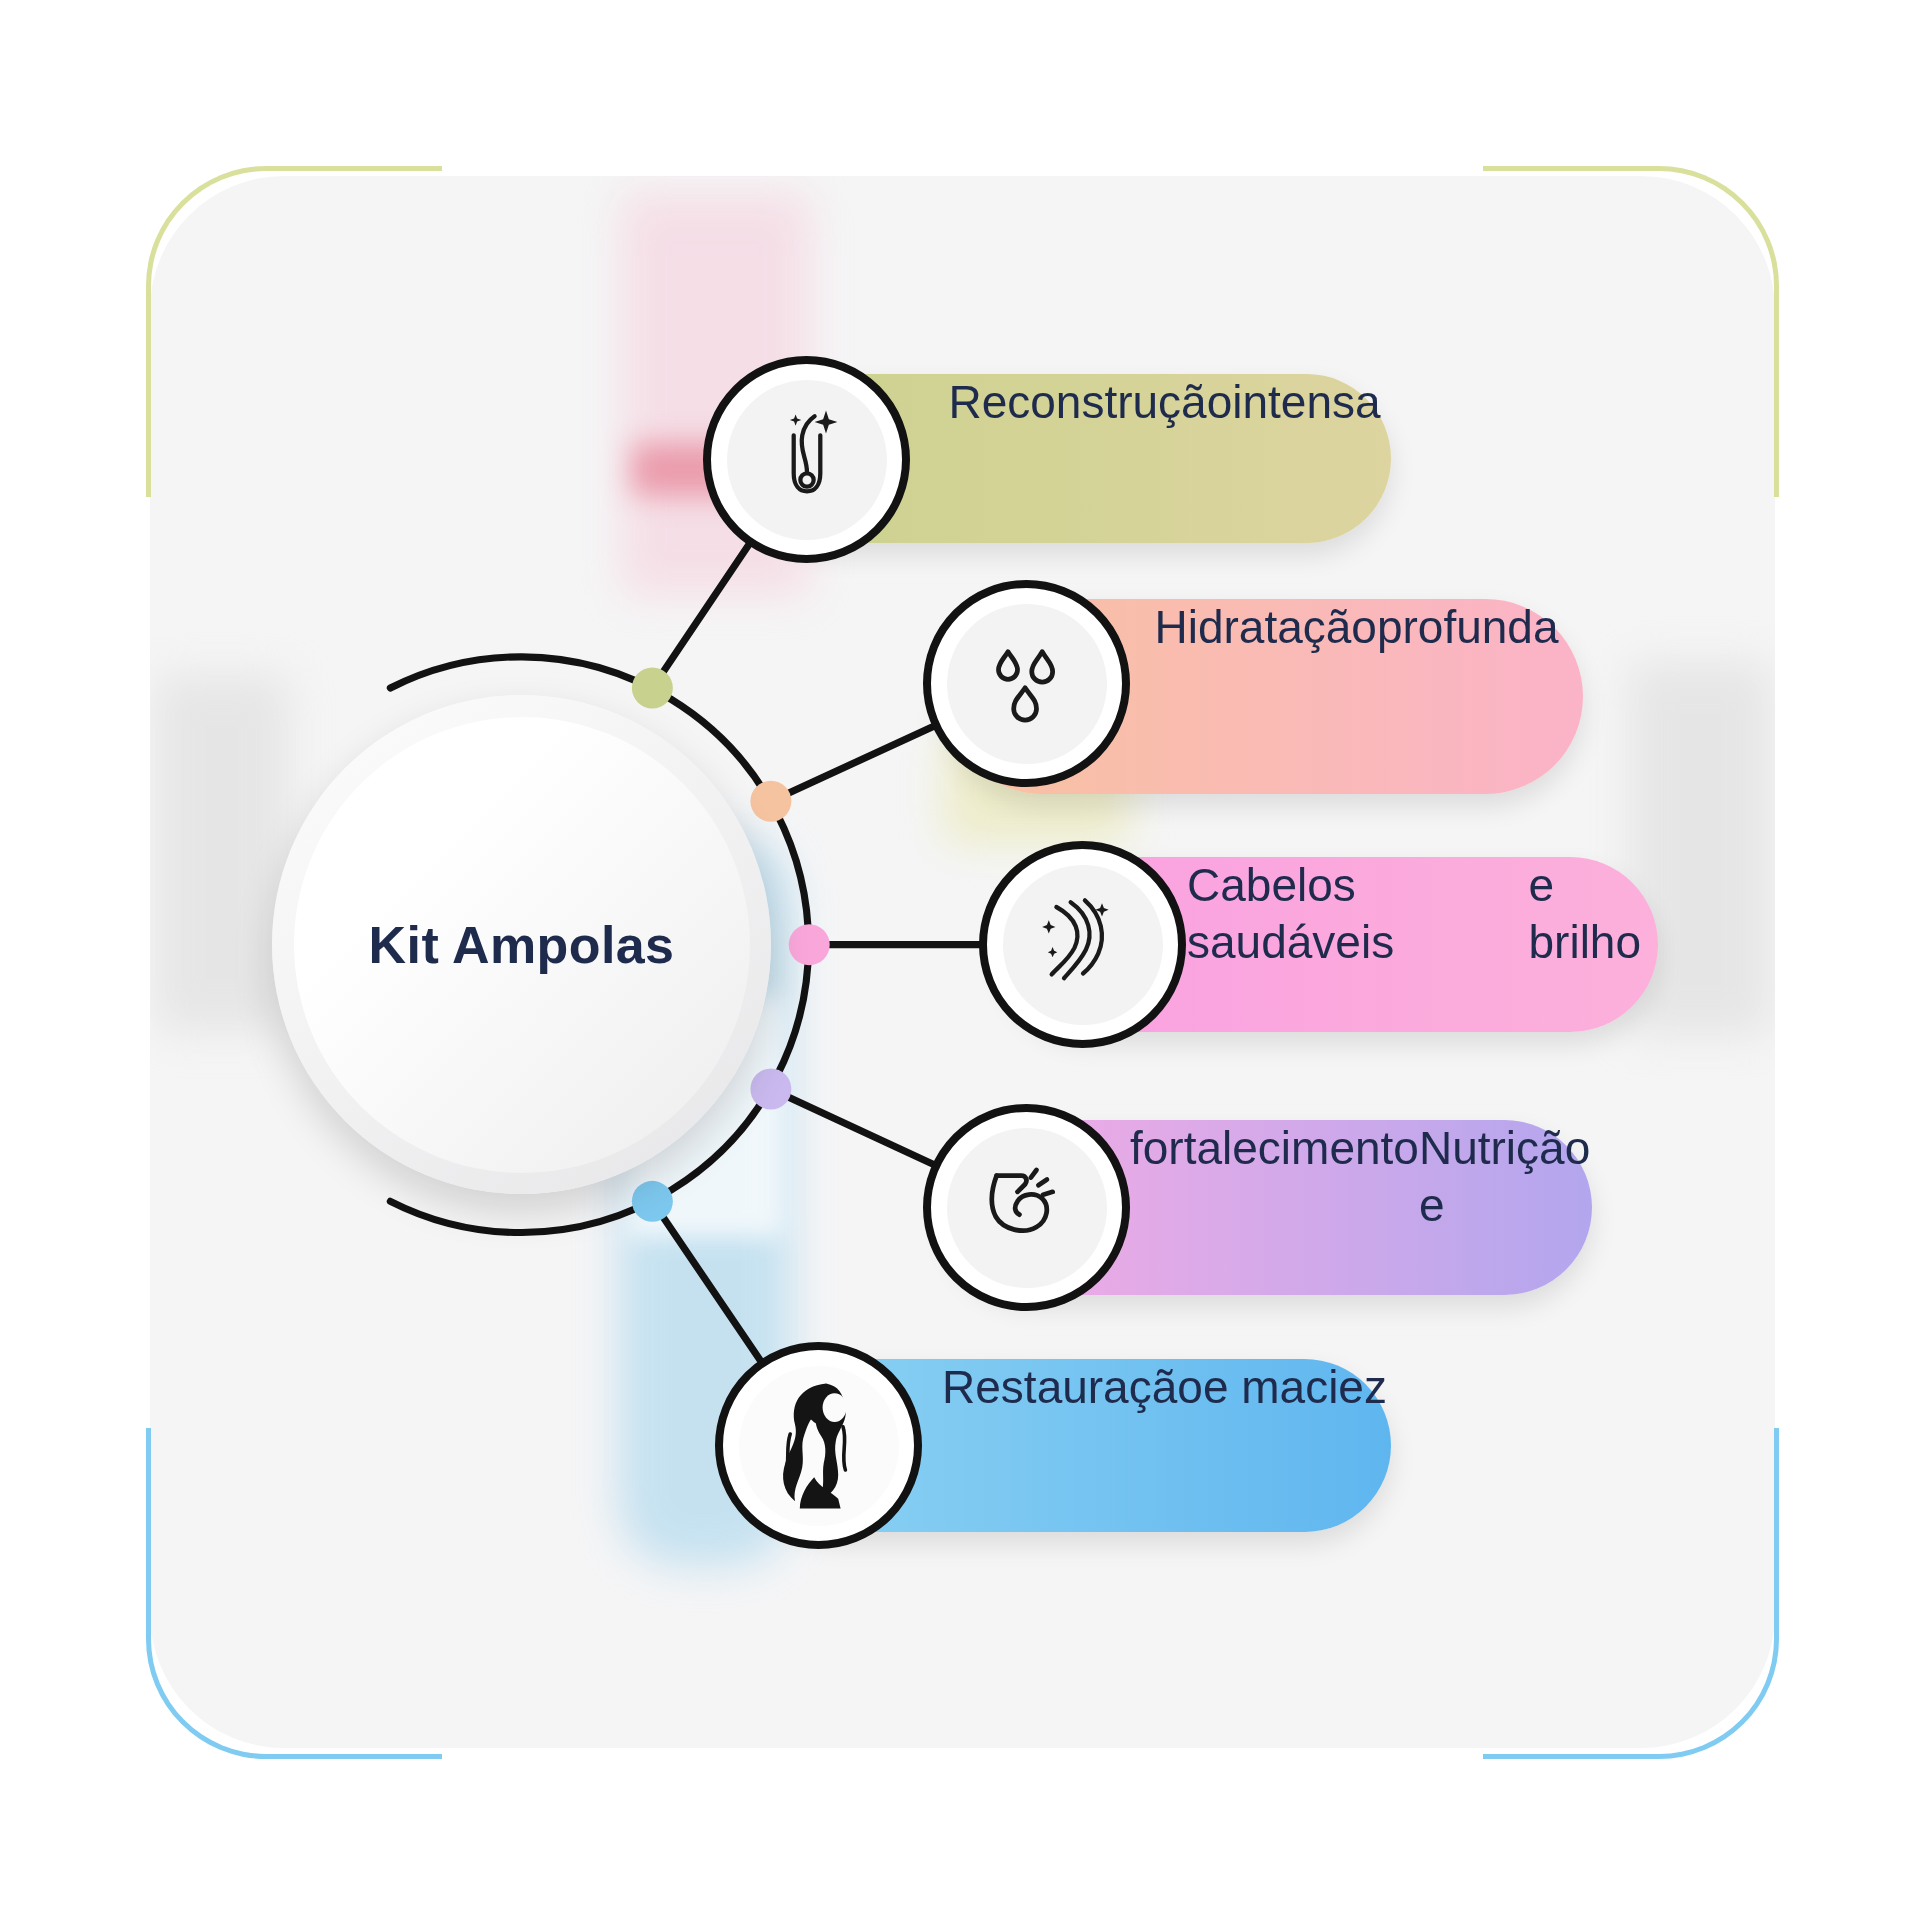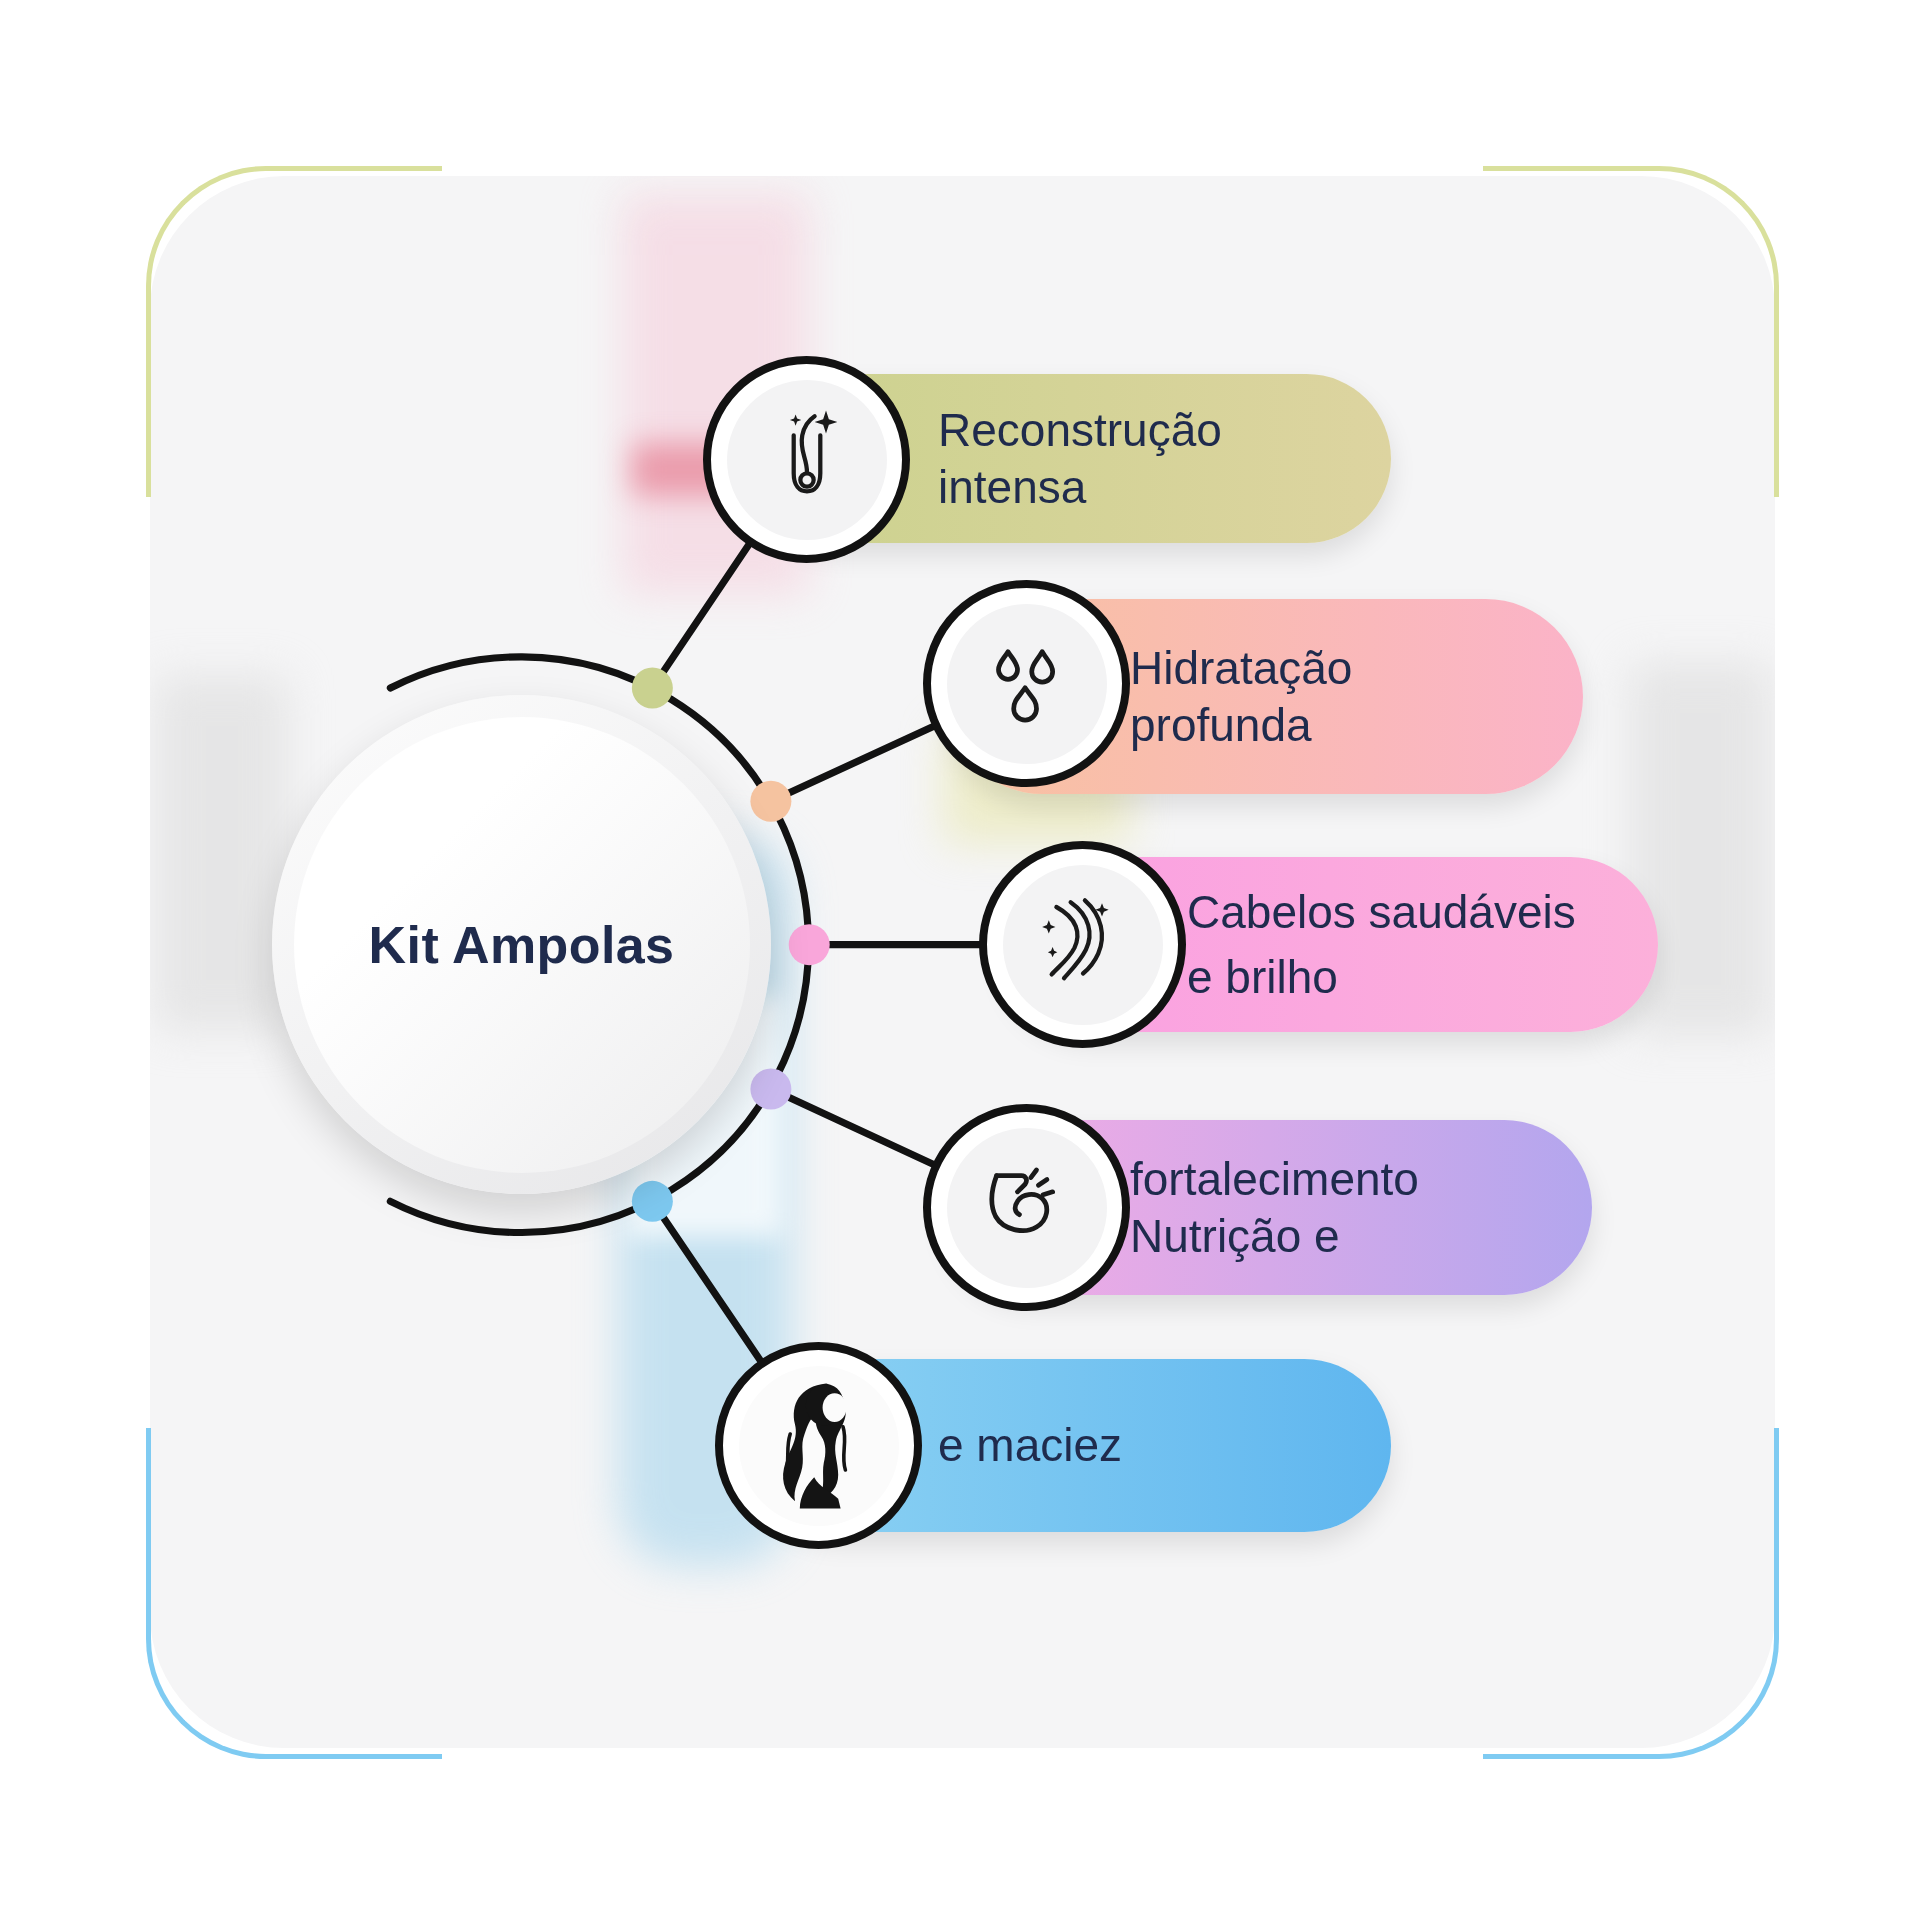--- a/index.html
+++ b/index.html
@@ -47,21 +47,21 @@
                  background:linear-gradient(145deg,#fdfdfd,#e6e6e8);
                  box-shadow:0 18px 40px rgba(0,0,0,.15);
                  display:flex;align-items:center;justify-content:center}
   .center-face{width:456px;height:456px;border-radius:50%;
                background:linear-gradient(135deg,#ffffff 30%,#ededee);
                display:flex;flex-direction:column;align-items:center;justify-content:center}
   .center-title{font-size:52px;font-weight:700;color:var(--text-color);
                 line-height:68px;text-align:center;letter-spacing:0.4px}
 
   
-  .pill{position:absolute;border-radius:98px;display:flex;flex-direction:column;
+  .pill{position:absolute;border-radius:98px;display:flex;flex-direction:row;
         justify-content:center;padding-left:185px;
         box-shadow:0 12.5px 27px rgba(0,0,0,.10)}
   .pill .pill-line{font-size:46px;font-weight:500;color:var(--text-color);line-height:57px}
   .pill-1{left:753px;top:374px;width:638px;height:169px}
   .pill-2{left:945px;top:599px;width:638px;height:195px}
   .pill-3{left:1002px;top:857px;width:656px;height:175px}
   .pill-4{left:945px;top:1120px;width:647px;height:175px}
   .pill-5{left:753px;top:1359px;width:638px;height:173px}
 
   
@@ -130,20 +130,21 @@
   </div>
   <div class="pill pill-3" style="background: linear-gradient(90deg, rgb(250, 160, 226), rgb(252, 176, 218)); gap: 8px;">
     <span class="pill-line">Cabelos saudáveis</span>
     <span class="pill-line">e brilho</span>
   </div>
   <div class="pill pill-4" style="background: linear-gradient(90deg, rgb(247, 172, 228), rgb(179, 166, 238));">
     <span class="pill-line">fortalecimento</span>
     <span class="pill-line">Nutrição e</span>
   </div>
   <div class="pill pill-5" style="background: linear-gradient(90deg, rgb(142, 211, 243), rgb(95, 182, 239));">
+    <span class="pill-line">Restauração</span>
     <span class="pill-line">e maciez</span>
   </div>
 
   <div class="icon-badge badge-1">
     <div class="icon-inner">
       <svg viewBox="0 0 120 120">
         <g fill="none" stroke="#1a1a1a" stroke-width="4.5" stroke-linecap="round">
           <path d="M46 34 L46 74 C46 87 52 93 60 93 C68 93 74 87 74 74 L74 34"></path>
           <circle cx="60" cy="81" r="7"></circle>
           <path d="M60 73 C60 58 52 50 55 34 C57 24 62 18 68 14"></path>

